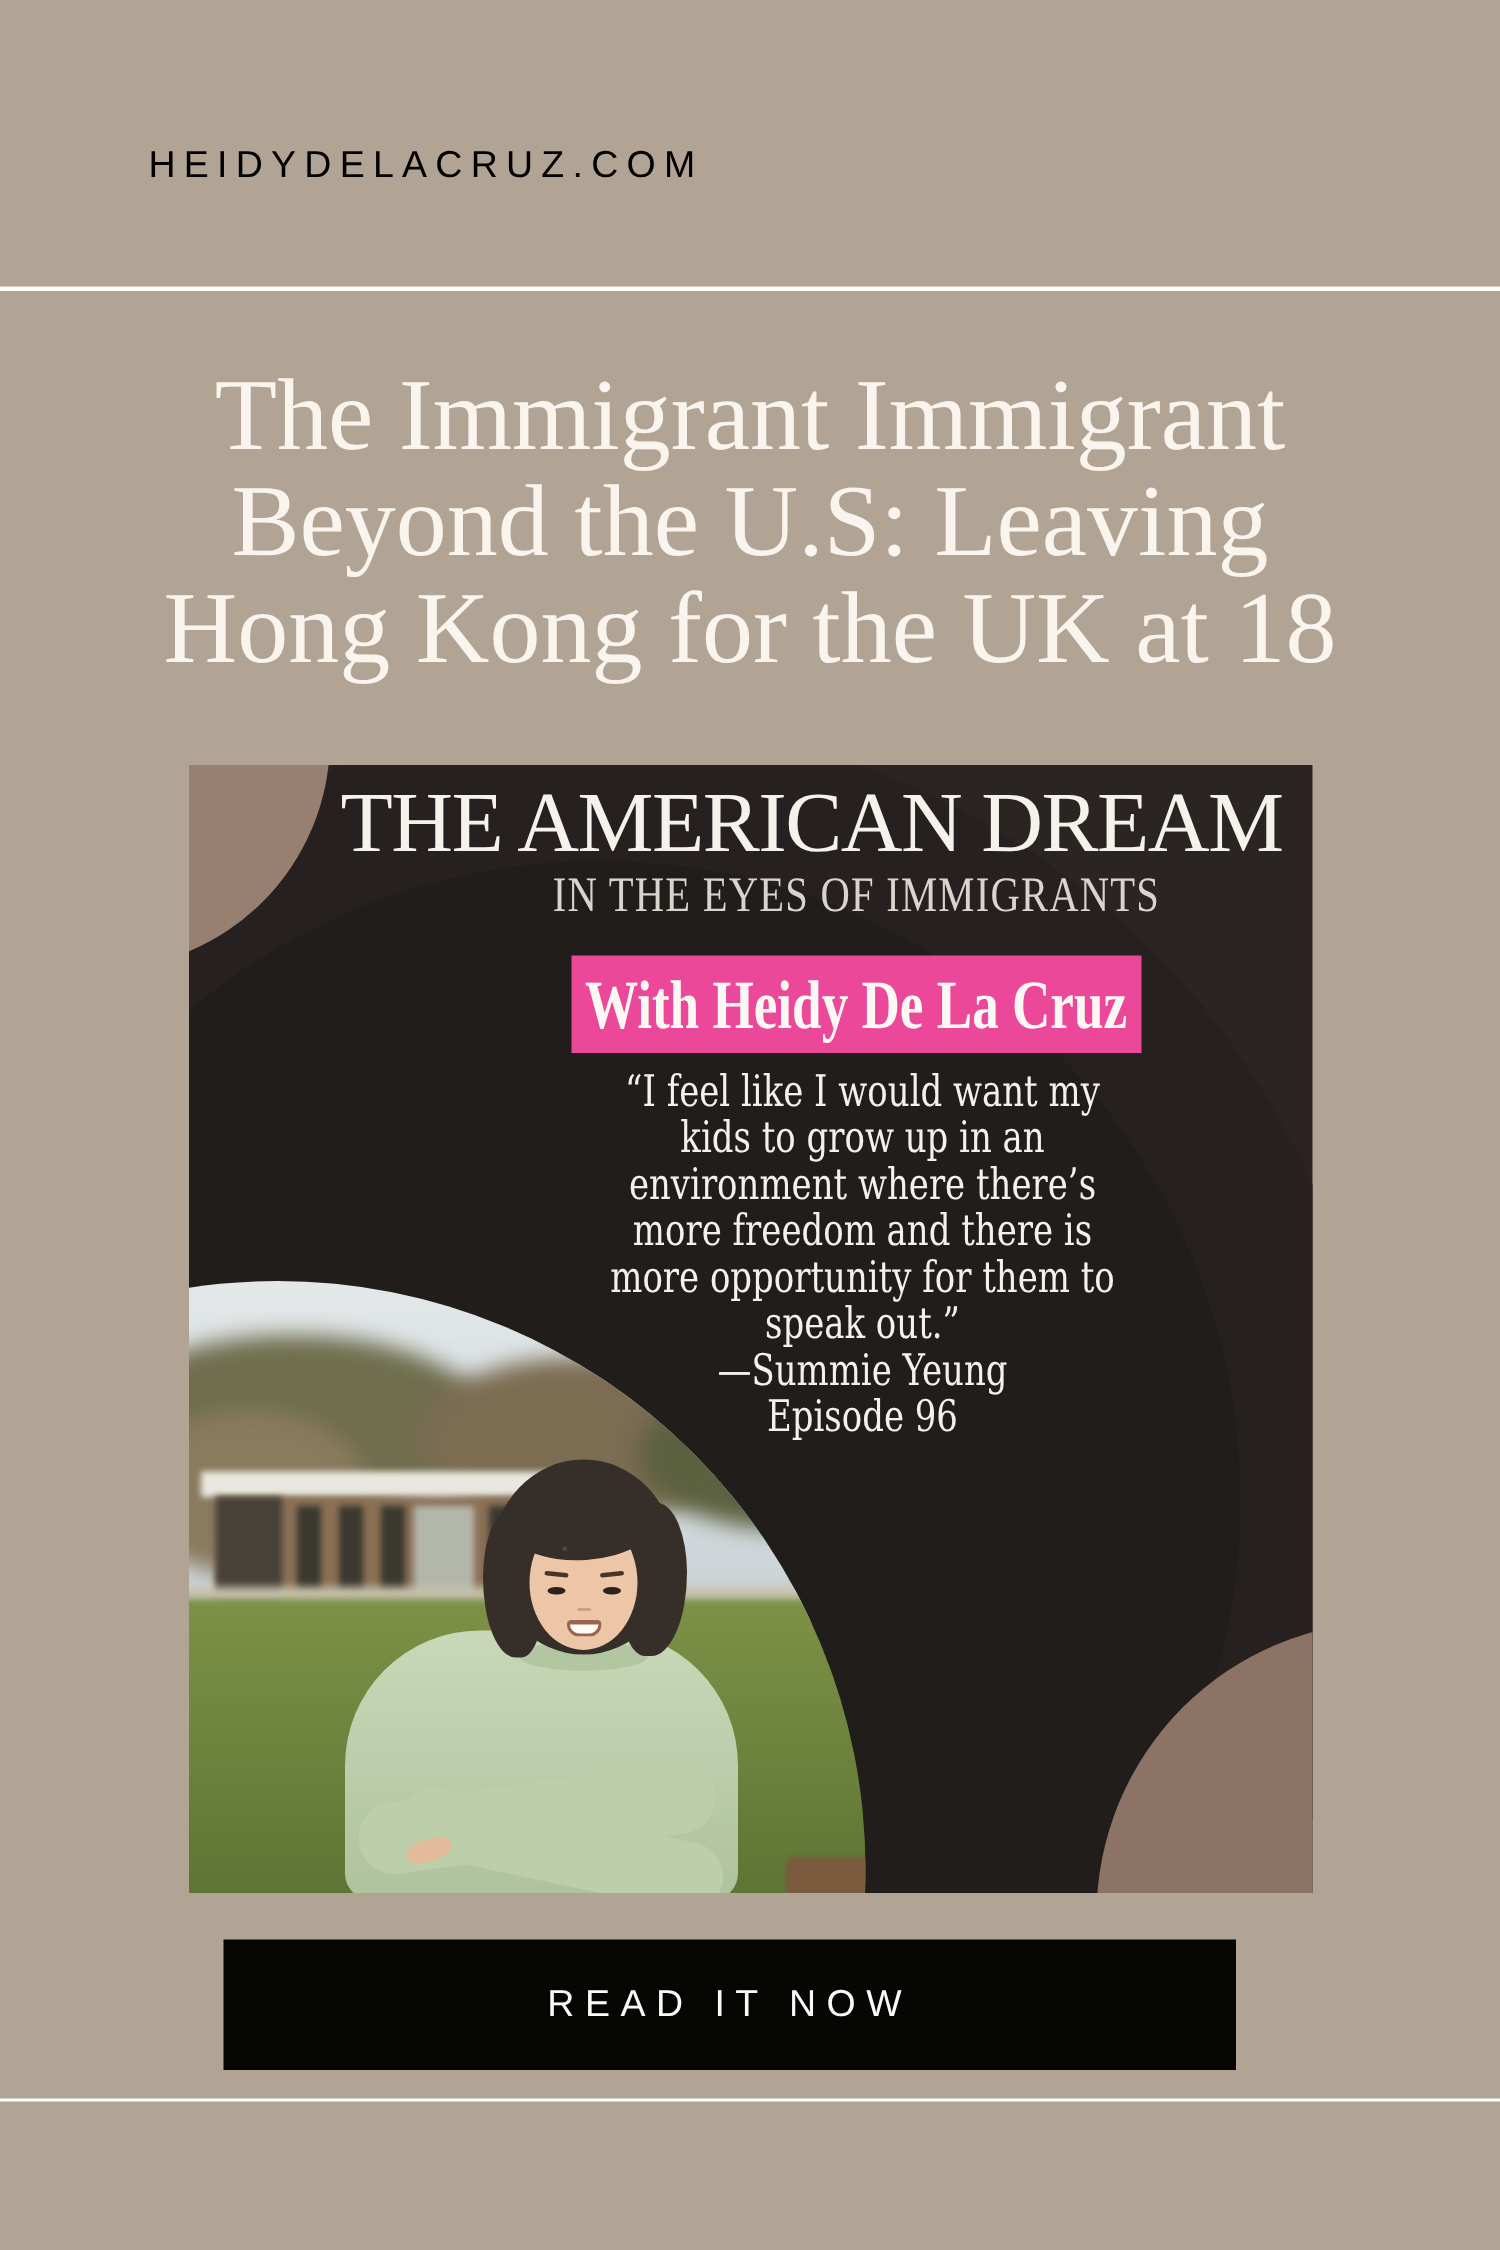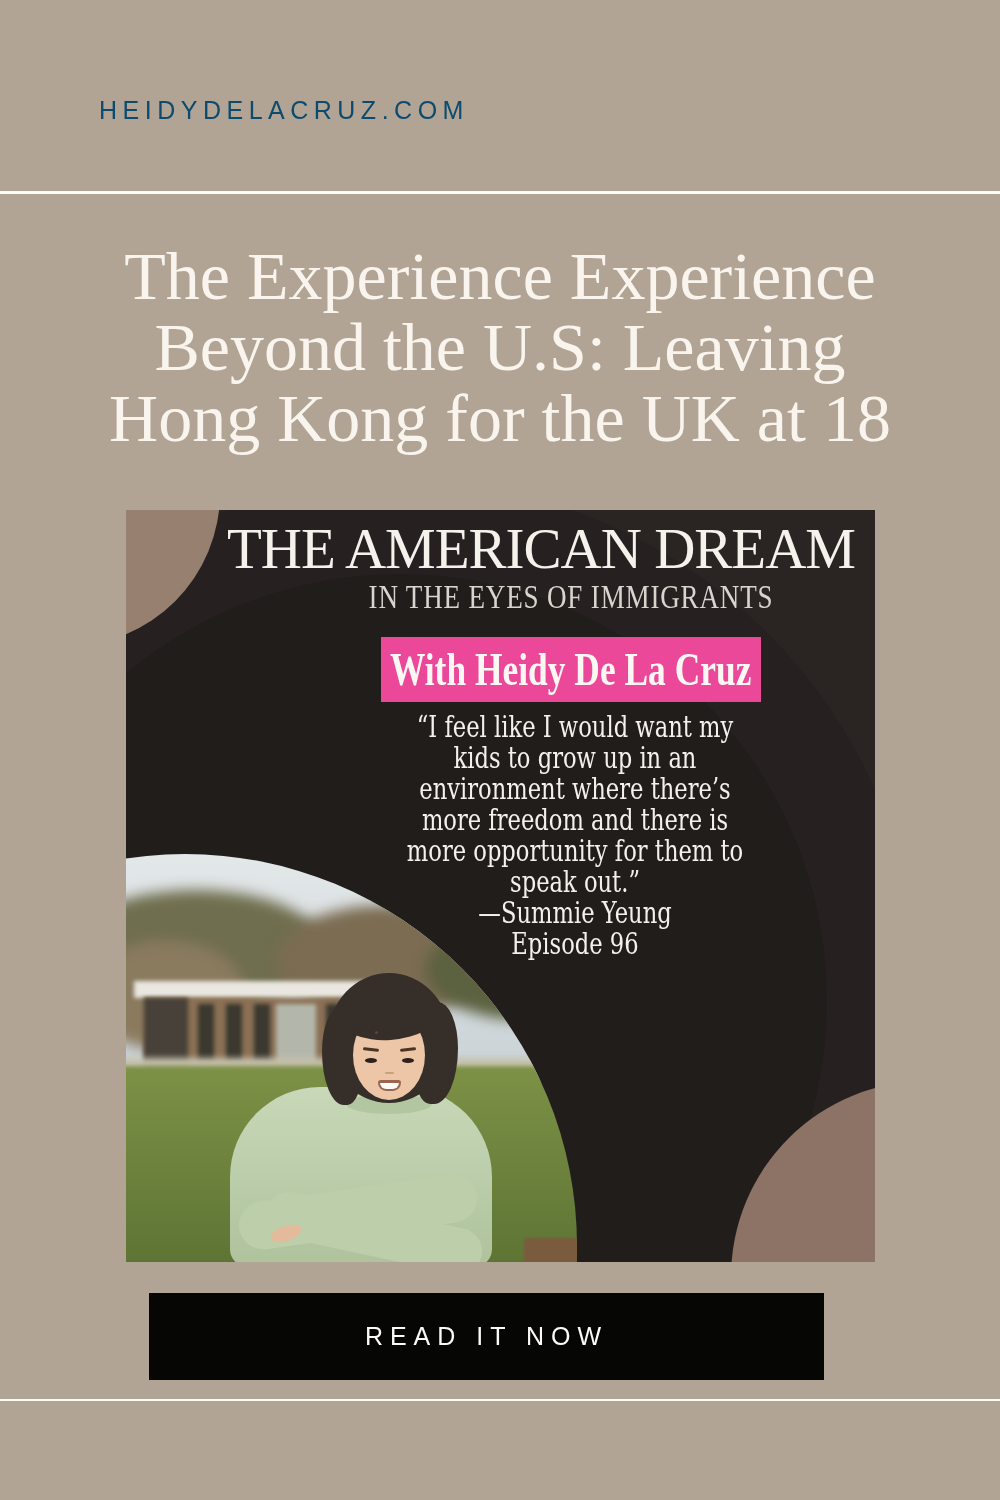--- a/index.html
+++ b/index.html
@@ -1,21 +1,21 @@
 <!DOCTYPE html>
 <html><head>
 <meta charset="utf-8">
 <style>
   * { margin:0; padding:0; box-sizing:border-box; }
   html,body { width:1000px; height:1500px; }
   body { position:relative; background:#b1a494; overflow:hidden;
          font-family:"Liberation Sans", sans-serif; }
 
   
-  .site-url { position:absolute; left:99px; top:96px; color:#0c4a6e;
+  .site-url { position:absolute; left:99px; top:96px; color:#000000;
               font-size:25px; letter-spacing:5.5px; font-weight:400; }
   .rule { position:absolute; left:0; width:1000px; height:3px; background:#fcfcfa; }
   .rule.top { top:191px; }
   .rule.bottom { top:1399px; height:2px; z-index:1; }
 
   
   .pin-title { position:absolute; top:241px; left:0; width:1000px;
                text-align:center; color:#f9f5ee;
                font-family:"Liberation Serif", serif;
                font-size:68px; line-height:71px; font-weight:400; }
@@ -107,21 +107,21 @@
               font-family:"Liberation Sans", sans-serif; }
 </style>
 </head>
 <body>
 
 <div class="site-url">HEIDYDELACRUZ.COM</div>
 
 <div class="rule top"></div>
 
 <div class="pin-title">
-  <span style="display:block">The Experience Experience</span>
+  <span style="display:block">The Immigrant Immigrant</span>
   <span style="display:block">Beyond the U.S: Leaving</span>
   <span style="display:block">Hong Kong for the UK at 18</span>
 </div>
 
 <div class="card">
   <div class="circ bg-mid"></div>
   <div class="circ bg-inner"></div>
   <div class="circ tl-circle"></div>
   <div class="circ br-circle"></div>
 

